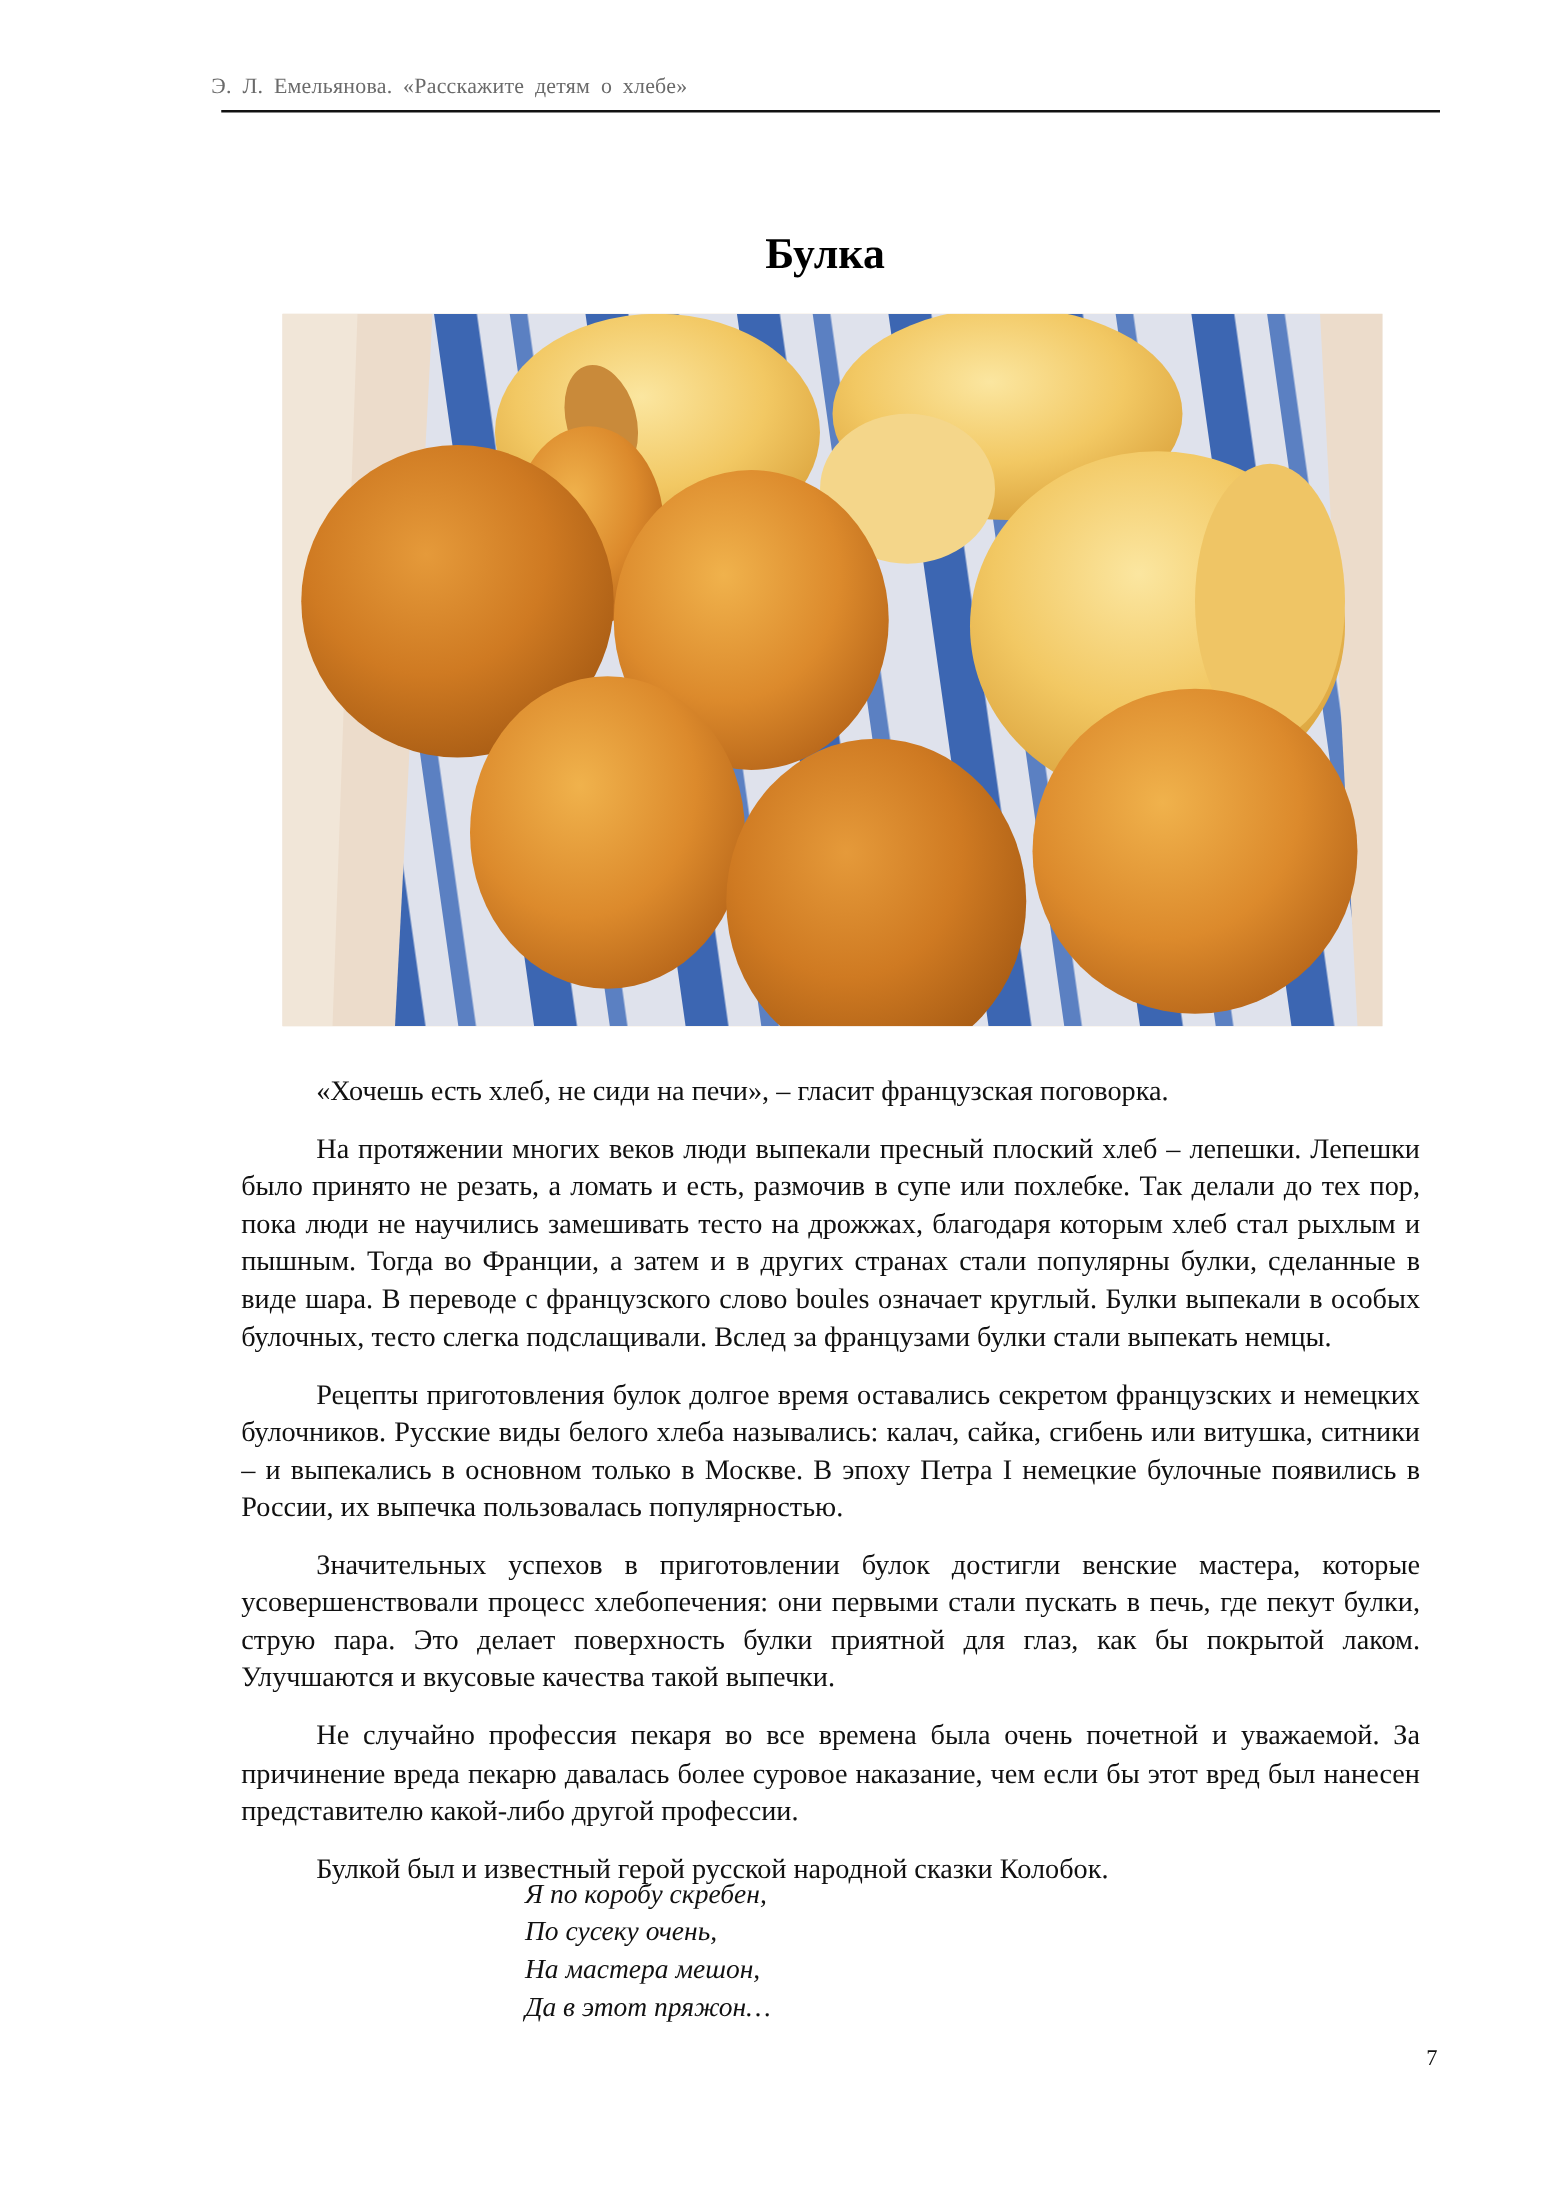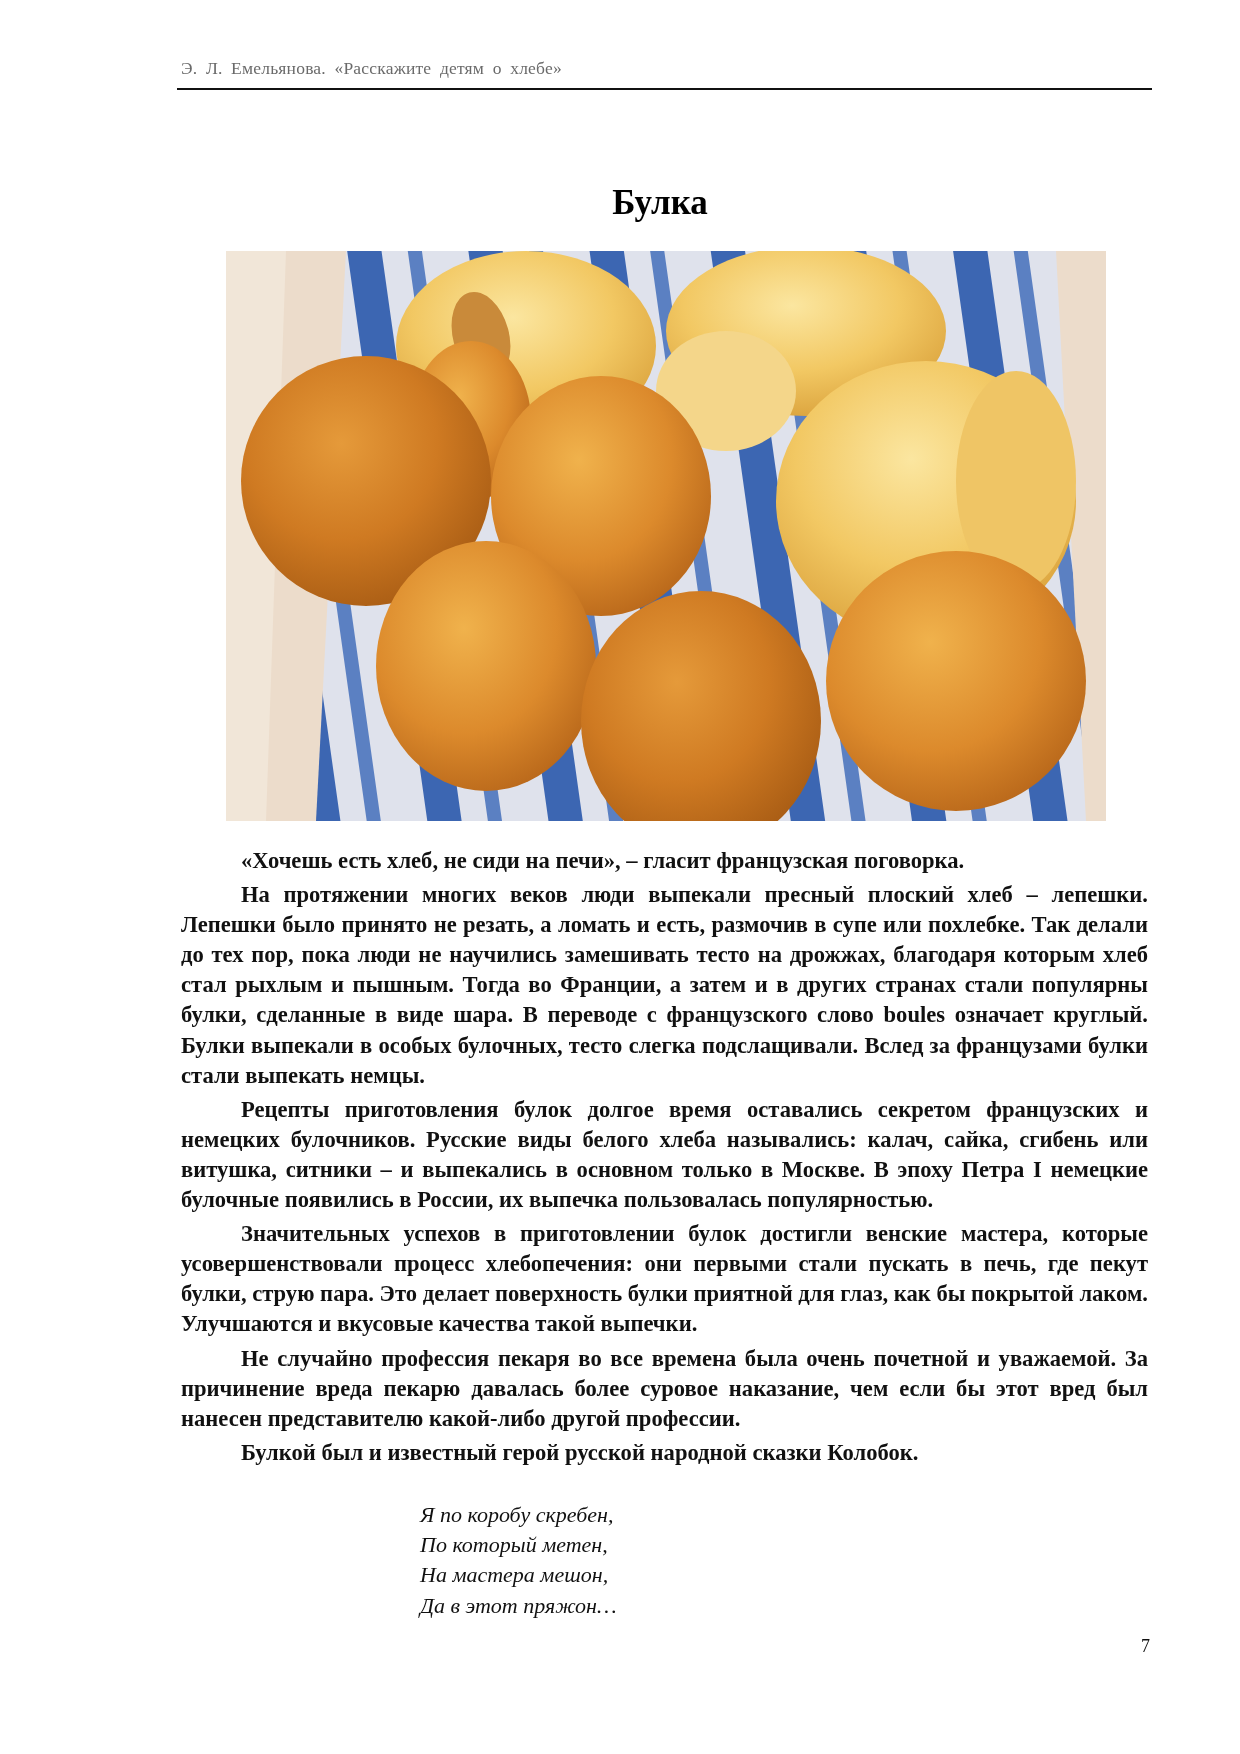--- a/index.html
+++ b/index.html
@@ -1,27 +1,27 @@
 <!DOCTYPE html>
 <html><head>
   <meta charset="utf-8">
   <style>
     html, body { margin: 0; padding: 0; background: #ffffff; }
     body { width: 1240px; height: 1754px; position: relative; overflow: hidden;
            font-family: "Liberation Serif", "DejaVu Serif", serif; color: #111; }
-    .running-header { position: absolute; left: 181px; top: 58px; font-size: 17.5px;
+    .running-header { position: absolute; left: 169px; top: 58px; font-size: 17.5px;
            color: #6a6a6a; letter-spacing: 0.2px; word-spacing: 4px; }
     .header-rule { position: absolute; left: 177px; top: 88px; width: 975px; height: 2px; background: #111; }
     .title { position: absolute; left: 0; width: 1320px; top: 183px; text-align: center;
            font-size: 35px; font-weight: bold; color: #000; }
     .photo { position: absolute; left: 226px; top: 251px; width: 880px; height: 570px; overflow: hidden;
            background: #e9dccb; }
     .body-text { position: absolute; left: 177px; top: 842px; width: 975px; font-size: 22.6px;
            line-height: 30.1px; text-align: justify; color: #111; }
-    .body-text p { margin: 4px; text-indent: 60px; font-weight: bold; }
+    .body-text p { margin: 16px; text-indent: 60px; }
     .poem { position: absolute; left: 420px; top: 1500px; font-size: 22px; line-height: 30.2px;
            font-style: italic; color: #111; }
     .poem div { white-space: nowrap; }
     .page-number { position: absolute; left: 1141px; top: 1636px; font-size: 18px; color: #111; }
   </style>
 </head>
 <body>
 
 <div class="running-header">Э.  Л.  Емельянова.  «Расскажите детям о хлебе»</div>
 <div class="header-rule"></div>
@@ -76,18 +76,18 @@
   <p>«Хочешь есть хлеб, не сиди на печи», – гласит французская поговорка.</p>
   <p>На протяжении многих веков люди выпекали пресный плоский хлеб – лепешки. Лепешки было принято не резать, а ломать и есть, размочив в супе или похлебке. Так делали до тех пор, пока люди не научились замешивать тесто на дрожжах, благодаря которым хлеб стал рыхлым и пышным. Тогда во Франции, а затем и в других странах стали популярны булки, сделанные в виде шара. В переводе с французского слово boules означает круглый. Булки выпекали в особых булочных, тесто слегка подслащивали. Вслед за французами булки стали выпекать немцы.</p>
   <p>Рецепты приготовления булок долгое время оставались секретом французских и немецких булочников. Русские виды белого хлеба назывались: калач, сайка, сгибень или витушка, ситники – и выпекались в основном только в Москве. В эпоху Петра I немецкие булочные появились в России, их выпечка пользовалась популярностью.</p>
   <p>Значительных успехов в приготовлении булок достигли венские мастера, которые усовершенствовали процесс хлебопечения: они первыми стали пускать в печь, где пекут булки, струю пара. Это делает поверхность булки приятной для глаз, как бы покрытой лаком. Улучшаются и вкусовые качества такой выпечки.</p>
   <p>Не случайно профессия пекаря во все времена была очень почетной и уважаемой. За причинение вреда пекарю давалась более суровое наказание, чем если бы этот вред был нанесен представителю какой-либо другой профессии.</p>
   <p>Булкой был и известный герой русской народной сказки Колобок.</p>
 </div>
 
 <div class="poem">
   <div>Я по коробу скребен,</div>
-  <div>По который метен,</div>
+  <div>По сусеку очень,</div>
   <div>На мастера мешон,</div>
   <div>Да в этот пряжон…</div>
 </div>
 
 <div class="page-number">7</div>
 
 </body></html>

